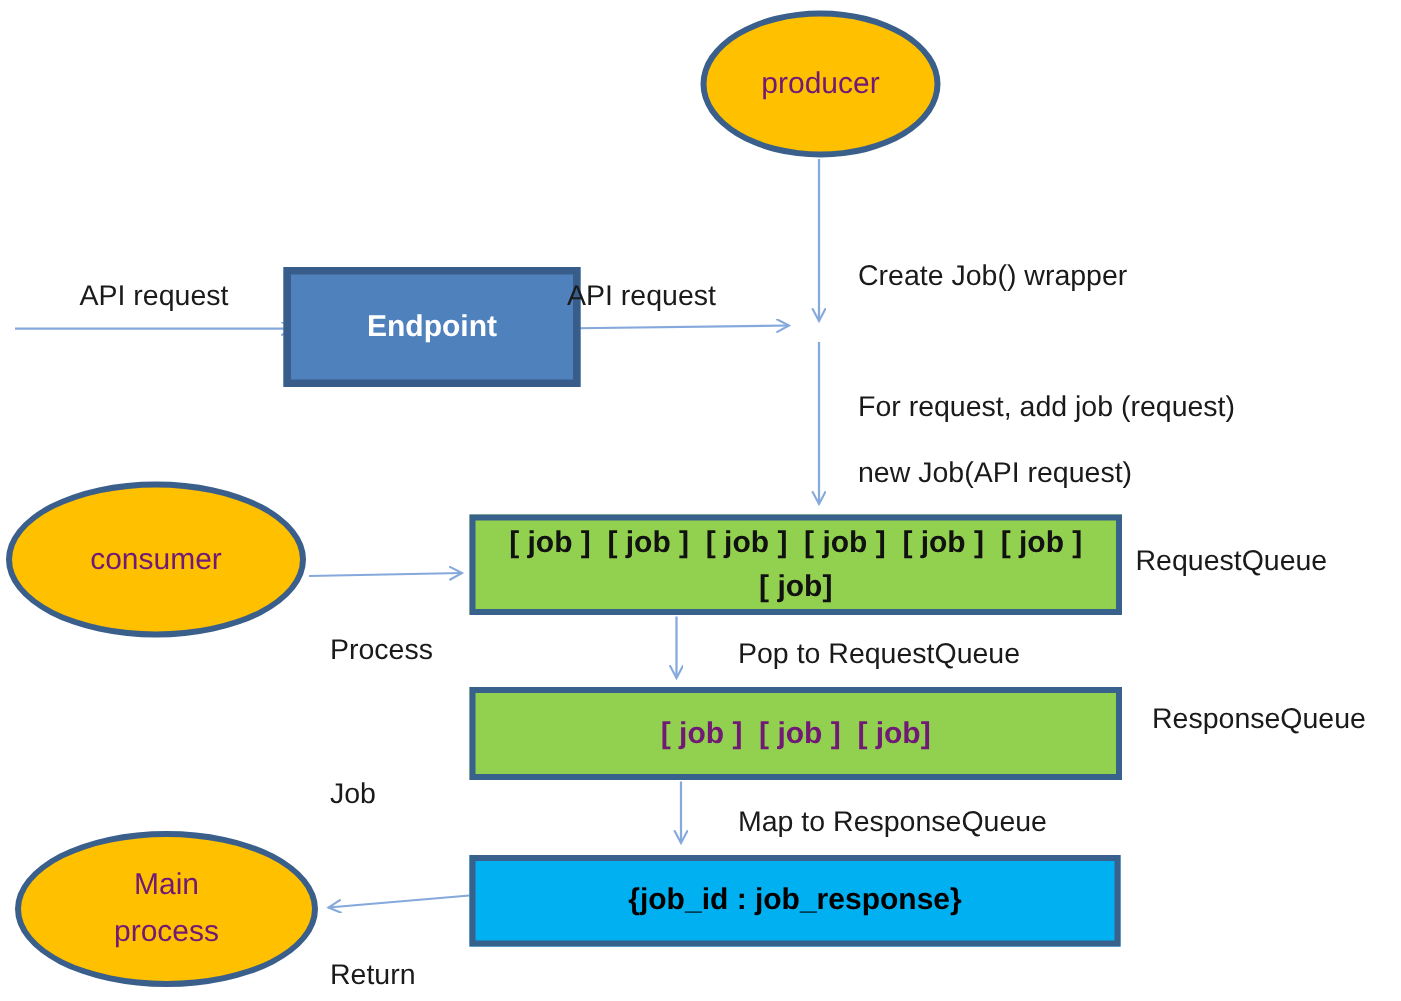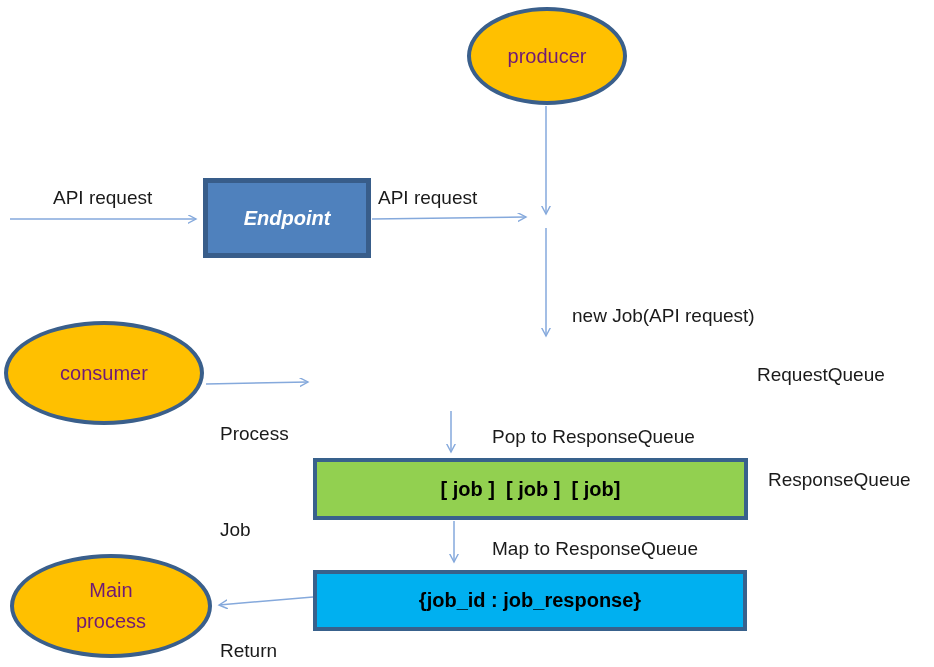--- a/index.html
+++ b/index.html
@@ -13,21 +13,21 @@
     display:flex;align-items:center;justify-content:center;text-align:center;
     color:#701a75;font-size:20px;line-height:30px;box-sizing:border-box;
   }
   .rect{
     position:absolute;box-sizing:border-box;display:flex;flex-direction:column;
     align-items:center;justify-content:center;text-align:center;
   }
   .endpoint{background:#4F81BD;border:5px solid #385D8A;color:#ffffff;font-weight:bold;font-size:20px;}
   .queue{background:#92D050;border:4px solid #38618C;font-weight:bold;font-size:20px;color:#111;}
   .cache{background:#00B0F0;border:4px solid #38618C;font-weight:bold;font-size:20px;color:#000;}
-  .red-text{color:#000000;}
+  .red-text{color:#701a75;}
   .lbl{position:absolute;font-size:19px;white-space:pre-wrap;}
   .note{line-height:29px;}
   .pre{white-space:pre-wrap;}
   .b{font-weight:bold;}
 </style>
 </head>
 <body>
 
 <div id="canvas">
 
@@ -44,42 +44,51 @@
     <line x1="206" y1="384" x2="308" y2="382" stroke="#85A9DC" stroke-width="1.5" marker-end="url(#ah)"></line>
     <line x1="451" y1="411" x2="451" y2="452" stroke="#85A9DC" stroke-width="1.5" marker-end="url(#ah)"></line>
     <line x1="454" y1="521" x2="454" y2="562" stroke="#85A9DC" stroke-width="1.5" marker-end="url(#ah)"></line>
     <line x1="313" y1="597" x2="219" y2="605" stroke="#85A9DC" stroke-width="1.5" marker-end="url(#ah)"></line>
   </svg>
 
   <div class="ellipse" style="left:467px;top:7px;width:160px;height:98px;">
     <span>producer</span>
   </div>
 
+  <div class="lbl note" style="left:572px;top:112px;width:350px;">
+    <div>Create Job() wrapper</div>
+    <div>For request, add job (request)</div>
+    <div><span class="pre">to </span><span class="b">RequestQueue</span></div>
+  </div>
 
   <div class="lbl" style="left:53px;top:187px;">API request</div>
 
-  <div class="rect endpoint" style="left:203px;top:178px;width:168px;height:80px;font-style:italic;">
+  <div class="rect endpoint" style="left:189px;top:178px;width:198px;height:80px;">
     <span>Endpoint</span>
   </div>
 
   <div class="lbl" style="left:378px;top:187px;">API request</div>
 
   <div class="lbl" style="left:572px;top:257px;margin-top:48px;">new Job(API request)</div>
 
+  <div class="rect queue" style="left:313px;top:343px;width:435px;height:67px;line-height:29px;">
+    <div class="pre">[ job ]  [ job ]  [ job ]  [ job ]  [ job ]  [ job ]</div>
+    <div class="pre">[ job]</div>
+  </div>
   <div class="lbl" style="left:757px;top:364px;">RequestQueue</div>
 
   <div class="ellipse" style="left:4px;top:321px;width:200px;height:104px;">
     <span>consumer</span>
   </div>
   <div class="lbl" style="left:220px;top:354px;line-height:32px;">
     <div>Process</div>
     <div>Job</div>
   </div>
 
-  <div class="lbl" style="left:492px;top:426px;">Pop to ResponseQueue</div>
+  <div class="lbl" style="left:492px;top:426px;">Pop to RequestQueue</div>
 
   <div class="rect queue" style="left:313px;top:458px;width:435px;height:62px;">
     <div class="pre red-text">[ job ]  [ job ]  [ job]</div>
   </div>
   <div class="lbl" style="left:757px;top:469px;margin-left:11px;">ResponseQueue</div>
 
   <div class="lbl" style="left:492px;top:538px;">Map to ResponseQueue</div>
 
   <div class="rect cache" style="left:313px;top:570px;width:434px;height:61px;">
     <div class="pre">{job_id : job_response}</div>

